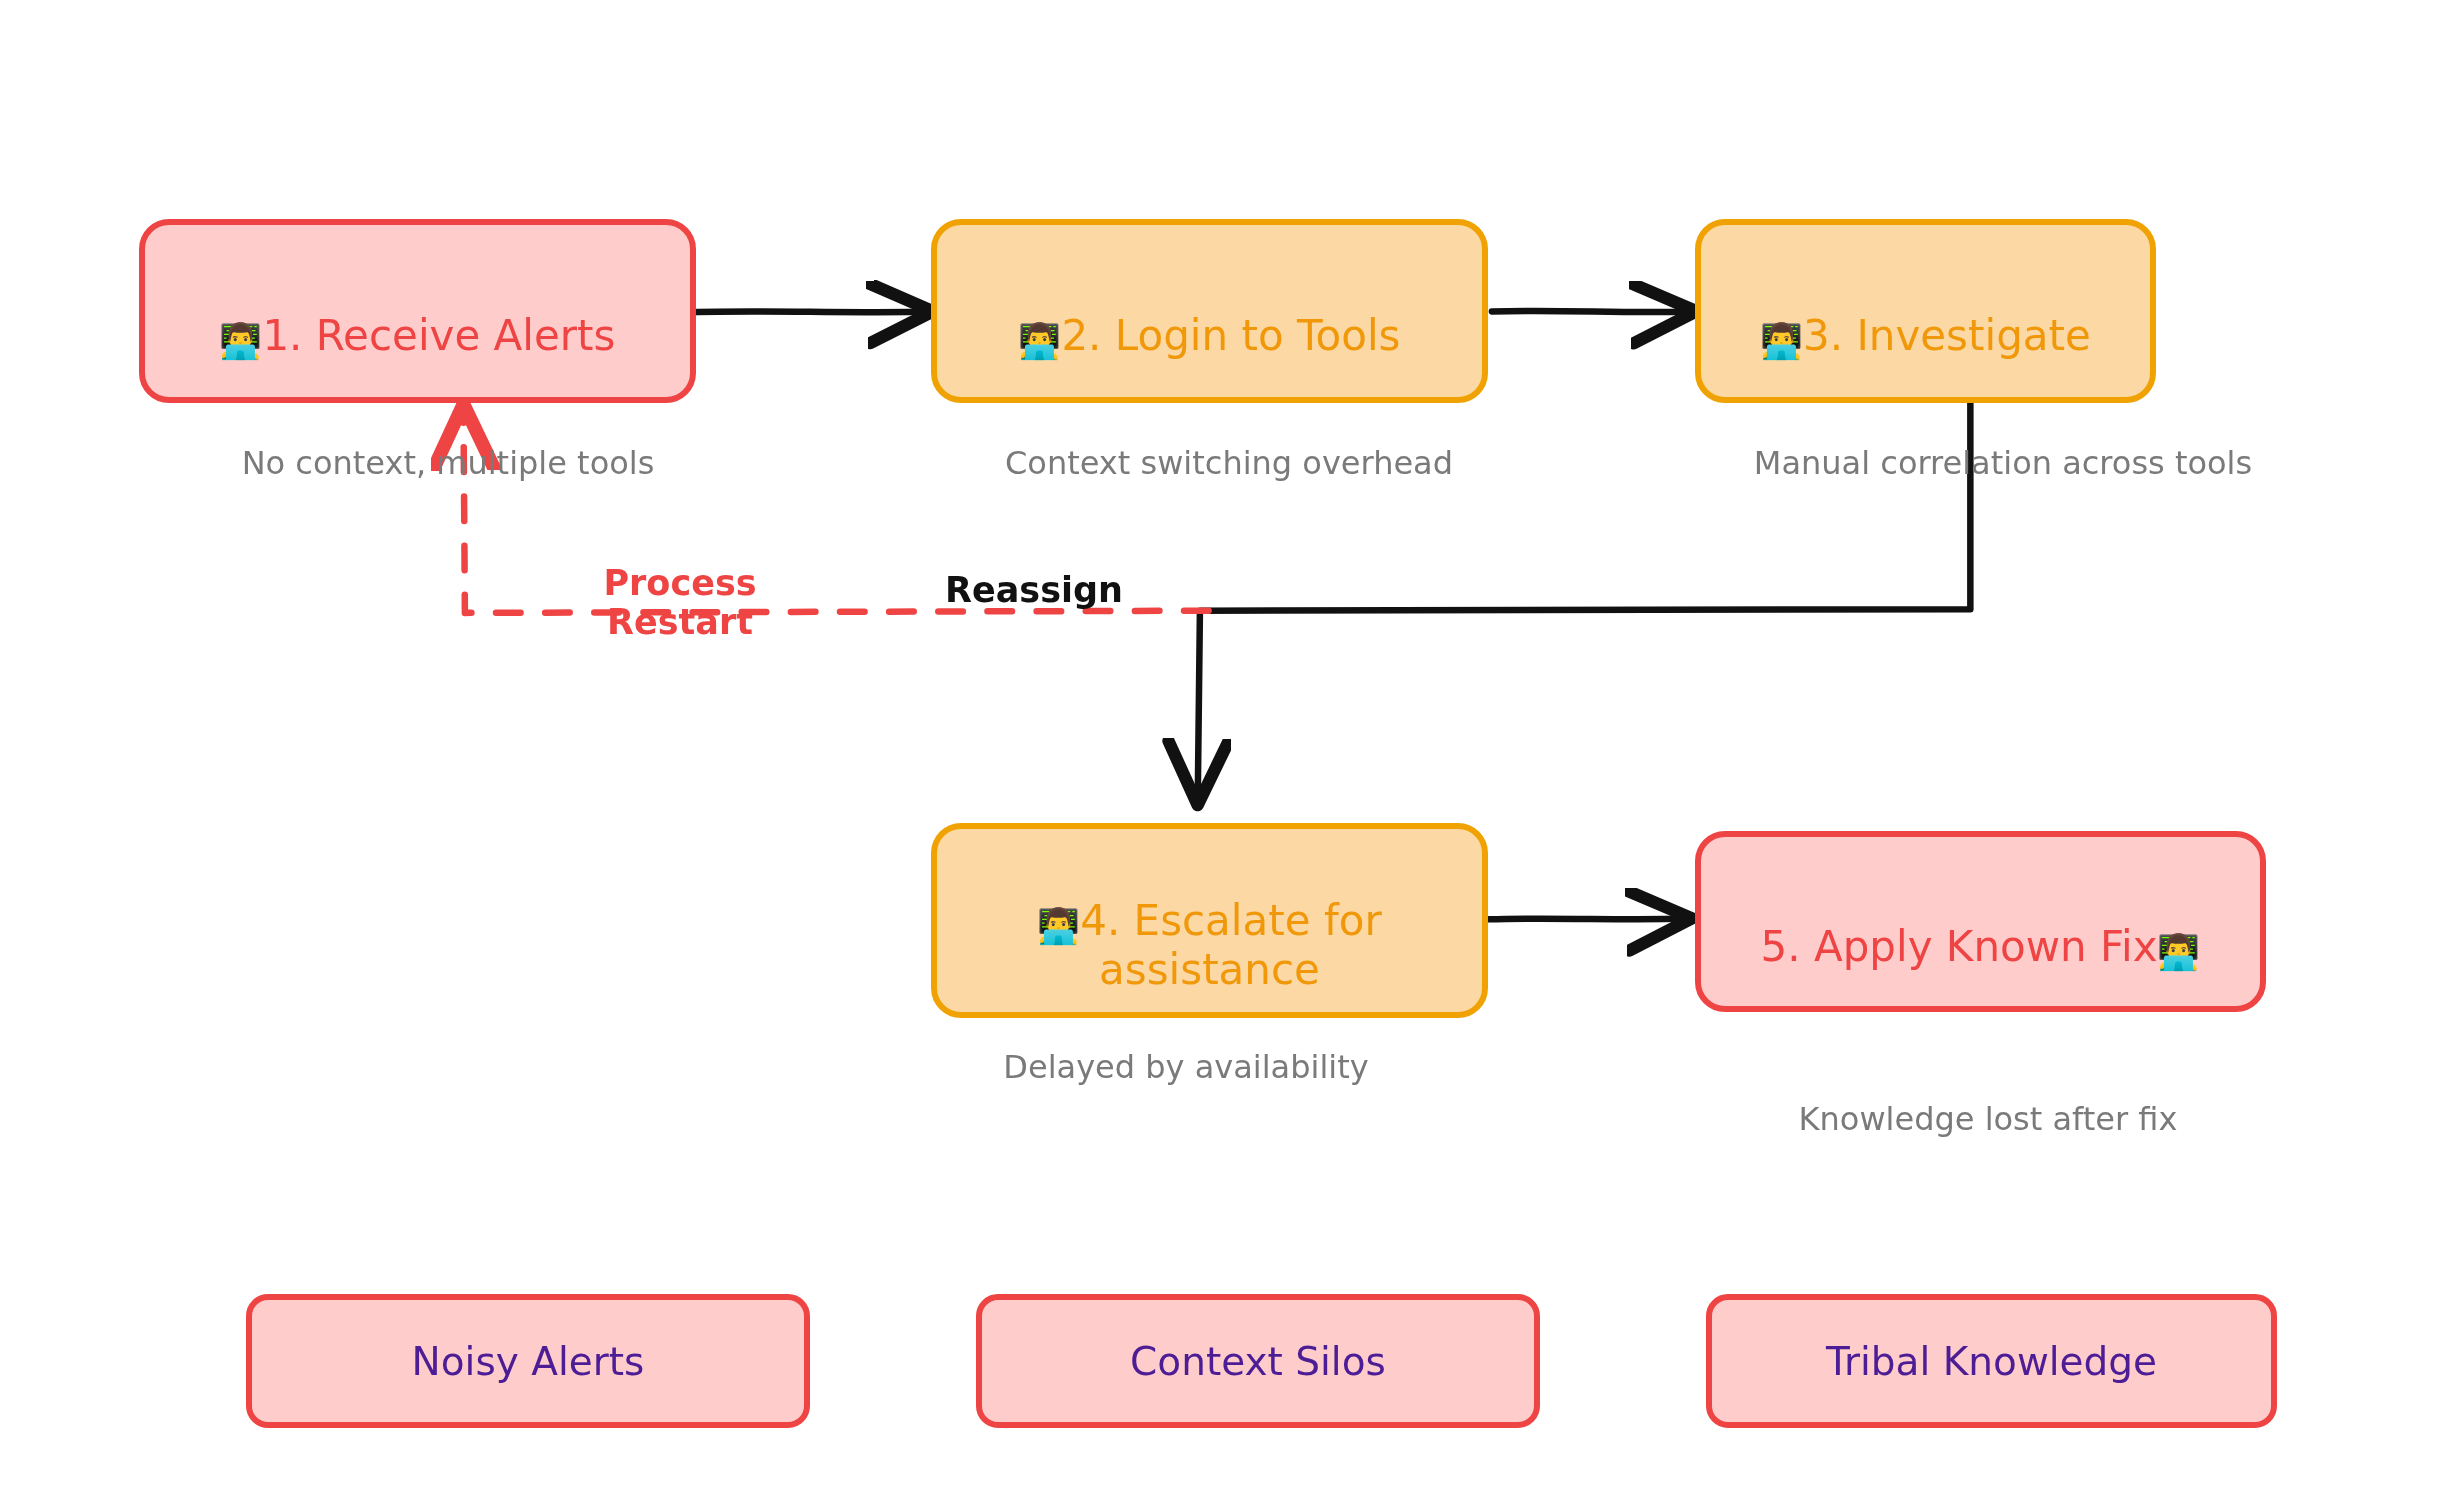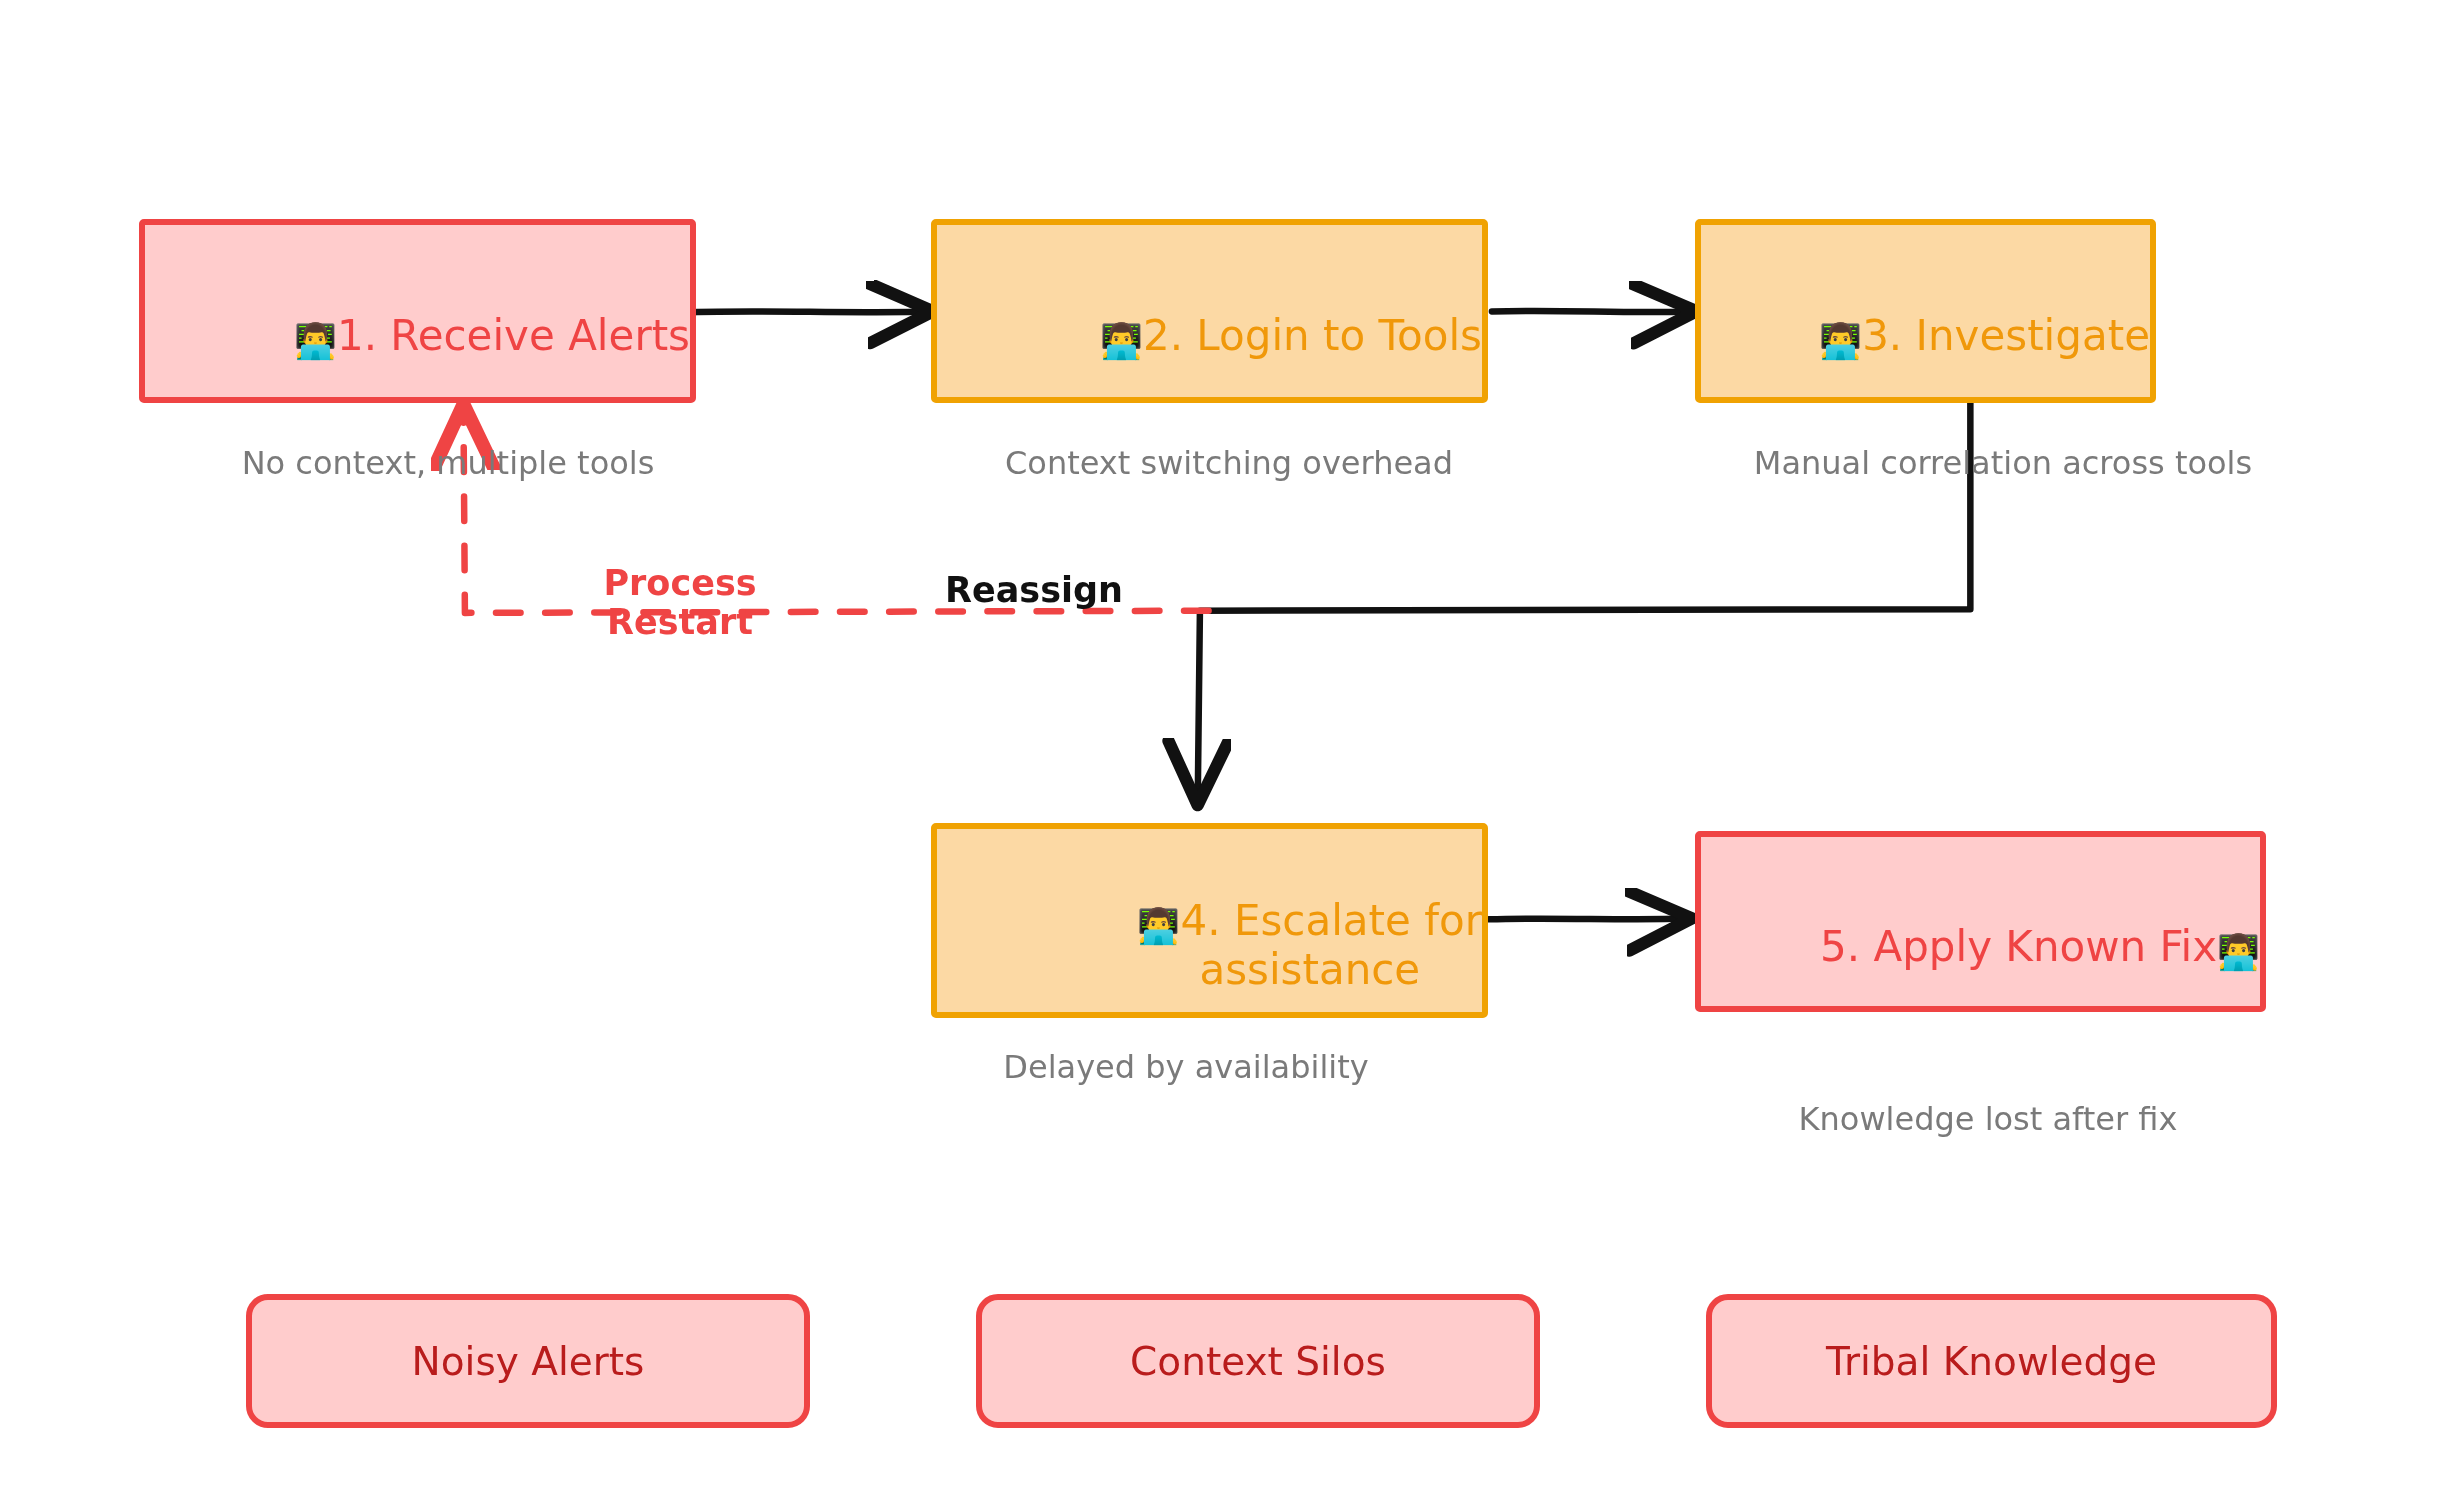--- a/index.html
+++ b/index.html
@@ -23,25 +23,25 @@
     top: 0;
     width: 2462px;
     height: 1504px;
     pointer-events: none;
   }
   .node {
     position: absolute;
     box-sizing: border-box;
     display: flex;
     align-items: center;
-    justify-content: flex-end;
+    justify-content: center;
     text-align: center;
     border-style: solid;
     border-width: 6.5px;
-    border-radius: 5px;
+    border-radius: 30px;
     line-height: 1.18;
   }
   .node .ntext {
     display: inline;
     white-space: pre-line;
   }
   .node .emoji {
     font-family: "DejaVu Sans", sans-serif;
     font-size: 0.82em;
     line-height: 1;
@@ -65,21 +65,21 @@
   }
   .pill {
     position: absolute;
     box-sizing: border-box;
     display: flex;
     align-items: center;
     justify-content: center;
     background: #ffcccc;
     border: 6.5px solid #ef4444;
     border-radius: 22px;
-    color: #b91c1c;
+    color: #4c1d95;
     font-size: 39px;
   }
   .caption {
     position: absolute;
     color: #7a7a7a;
     font-size: 32px;
     white-space: nowrap;
     text-align: center;
     transform: translateX(-50%);
   }

